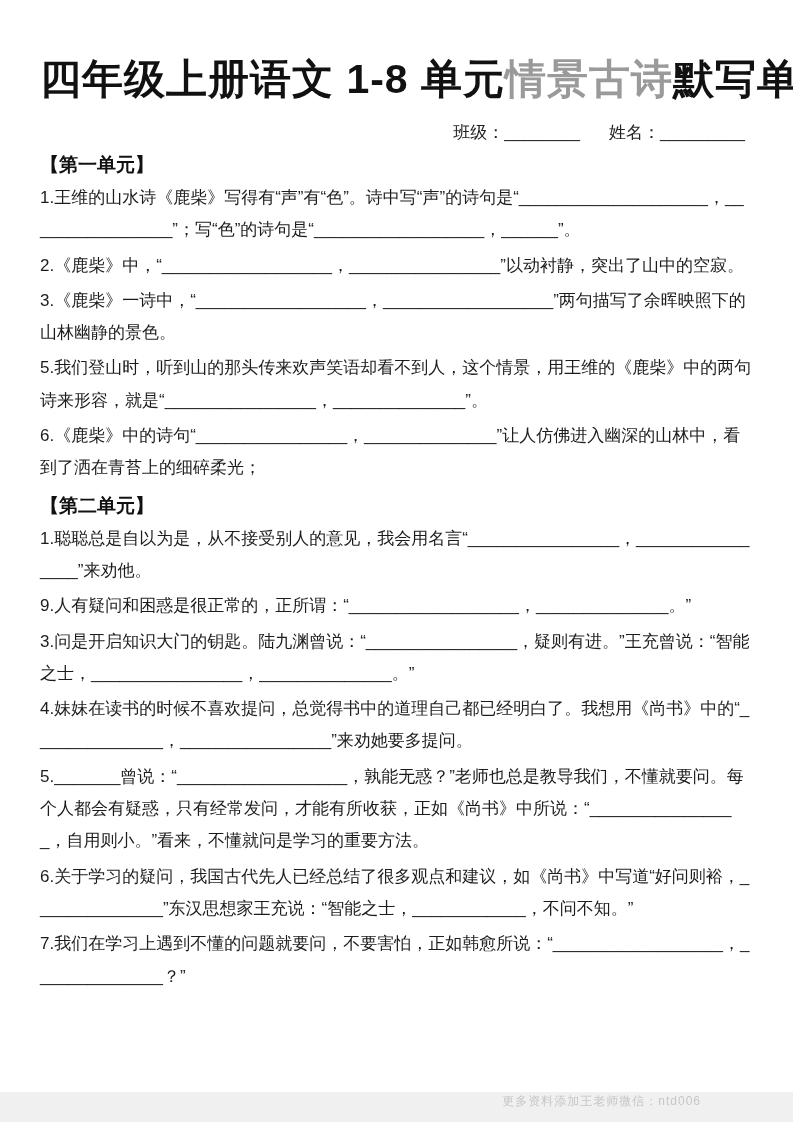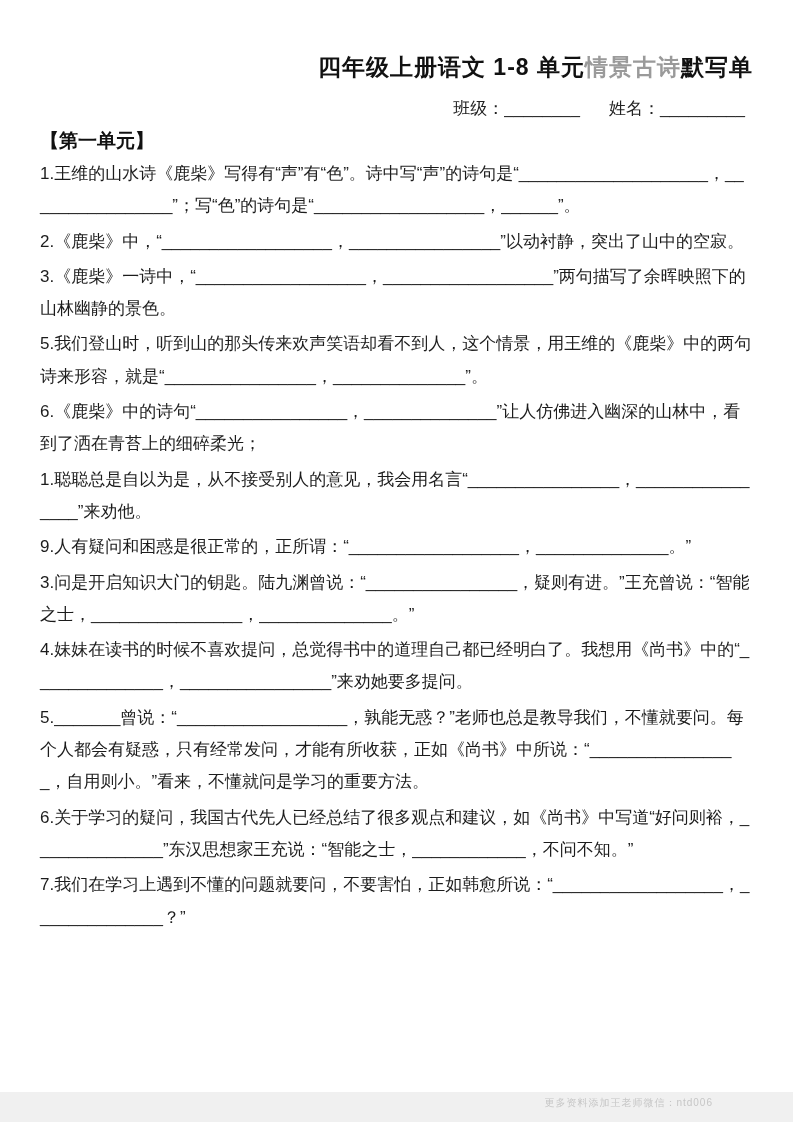--- a/index.html
+++ b/index.html
@@ -11,21 +11,21 @@
     overflow: hidden;
   }
   .page {
     position: relative;
     width: 793px; height: 1122px;
     background: #ffffff;
     padding: 38px 40px 0 40px;
   }
   .title {
     text-align: right;
-    font-size: 23px;
+    font-size: 41px;
     font-weight: 700;
     letter-spacing: 1px;
     margin-top: 14px;
     color: #111111;
     white-space: nowrap;
   }
   .title .accent { color: #9a9a9a; }
   .info-line {
     display: flex;
     justify-content: flex-end;
@@ -50,22 +50,22 @@
   }
   .footer-strip {
     position: absolute;
     left: 0; right: 0; bottom: 0;
     height: 30px;
     background: #f0f0f0;
   }
   .watermark {
     position: absolute;
     bottom: 12px;
-    right: 80px;
-    font-size: 10px;
+    right: 92px;
+    font-size: 12px;
     color: #c6c6c6;
     letter-spacing: 1px;
   }
 </style>
 </head>
 <body>
 
 <div class="page">
 
   <h1 class="title"><span>四年级上册语文 1-8 单元</span><span class="accent">情景古诗</span><span>默写单</span></h1>
@@ -78,20 +78,21 @@
   <div>
     <h2 class="section-heading">【第一单元】</h2>
     <p class="question">1.王维的山水诗《鹿柴》写得有“声”有“色”。诗中写“声”的诗句是“____________________，________________”；写“色”的诗句是“__________________，______”。</p>
     <p class="question">2.《鹿柴》中，“__________________，________________”以动衬静，突出了山中的空寂。</p>
     <p class="question">3.《鹿柴》一诗中，“__________________，__________________”两句描写了余晖映照下的山林幽静的景色。</p>
     <p class="question">5.我们登山时，听到山的那头传来欢声笑语却看不到人，这个情景，用王维的《鹿柴》中的两句诗来形容，就是“________________，______________”。</p>
     <p class="question">6.《鹿柴》中的诗句“________________，______________”让人仿佛进入幽深的山林中，看到了洒在青苔上的细碎柔光；</p>
   </div>
 
   <div>
+    <h2 class="section-heading">【第二单元】</h2>
     <p class="question">1.聪聪总是自以为是，从不接受别人的意见，我会用名言“________________，________________”来劝他。</p>
     <p class="question">9.人有疑问和困惑是很正常的，正所谓：“__________________，______________。”</p>
     <p class="question">3.问是开启知识大门的钥匙。陆九渊曾说：“________________，疑则有进。”王充曾说：“智能之士，________________，______________。”</p>
     <p class="question">4.妹妹在读书的时候不喜欢提问，总觉得书中的道理自己都已经明白了。我想用《尚书》中的“______________，________________”来劝她要多提问。</p>
     <p class="question">5._______曾说：“__________________，孰能无惑？”老师也总是教导我们，不懂就要问。每个人都会有疑惑，只有经常发问，才能有所收获，正如《尚书》中所说：“________________，自用则小。”看来，不懂就问是学习的重要方法。</p>
     <p class="question">6.关于学习的疑问，我国古代先人已经总结了很多观点和建议，如《尚书》中写道“好问则裕，______________”东汉思想家王充说：“智能之士，____________，不问不知。”</p>
     <p class="question">7.我们在学习上遇到不懂的问题就要问，不要害怕，正如韩愈所说：“__________________，______________？”</p>
   </div>
 
   <div class="footer-strip"></div>

